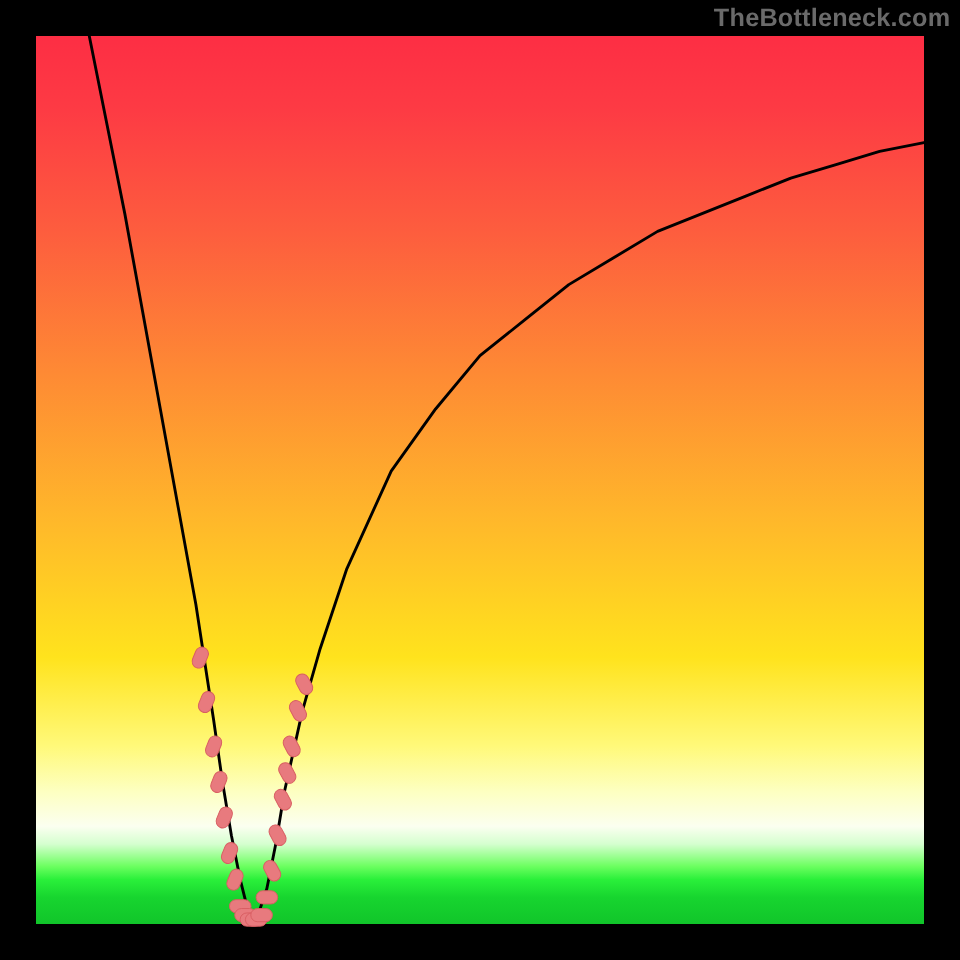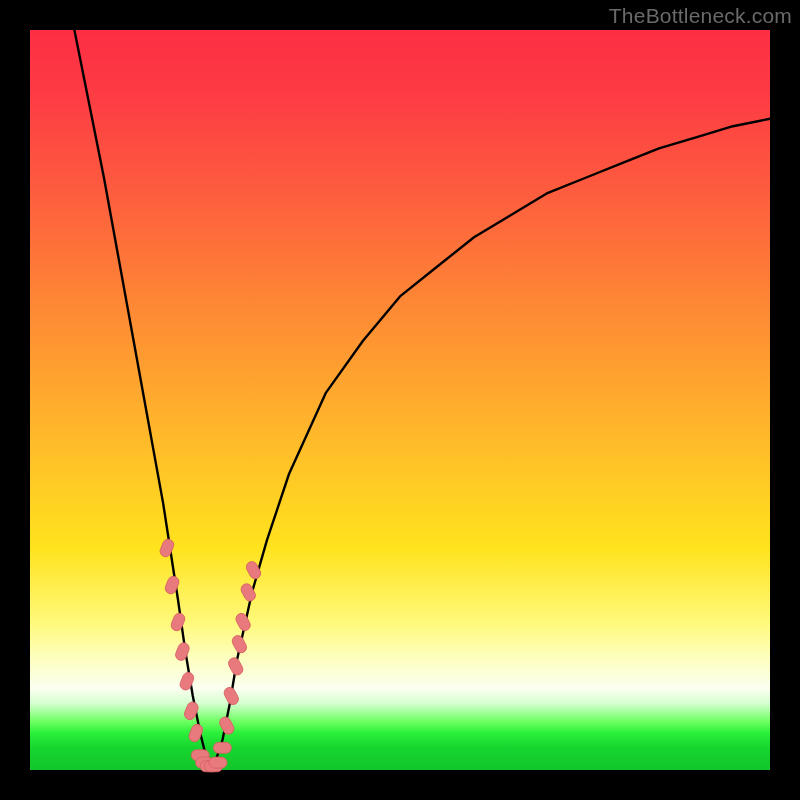--- a/index.html
+++ b/index.html
@@ -43,21 +43,21 @@
       #17d52f 97%,
       #11c52a 100%
     );
   }
   .watermark {
     position: absolute;
     top: 4px;
     right: 8px;
     color: #6a6a6a;
     font-size: 21px;
-    font-weight: 400;
+    font-weight: 700;
     letter-spacing: 0.2px;
     user-select: none;
   }
   svg.curve {
     position: absolute;
     left: 0;
     top: 0;
     width: 740px;
     height: 740px;
     overflow: visible;

